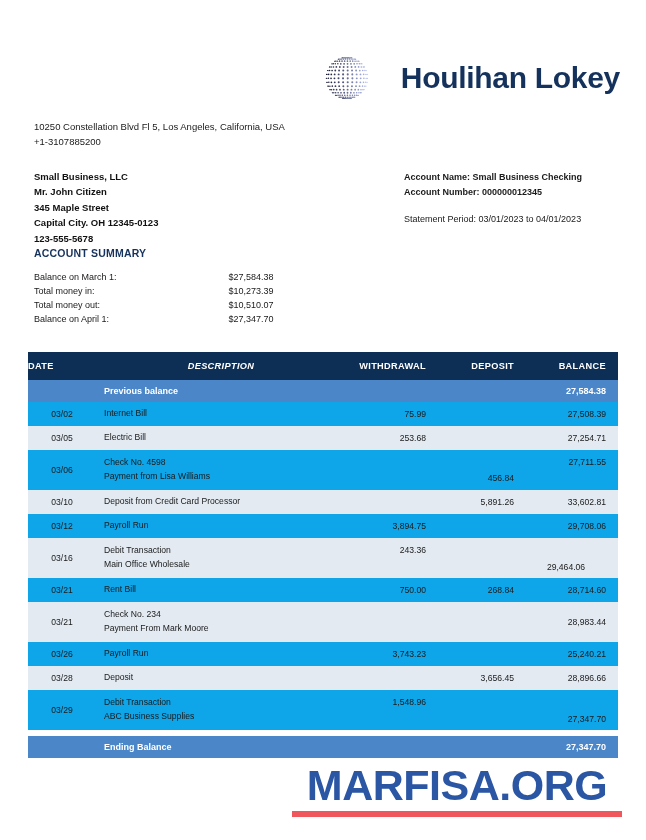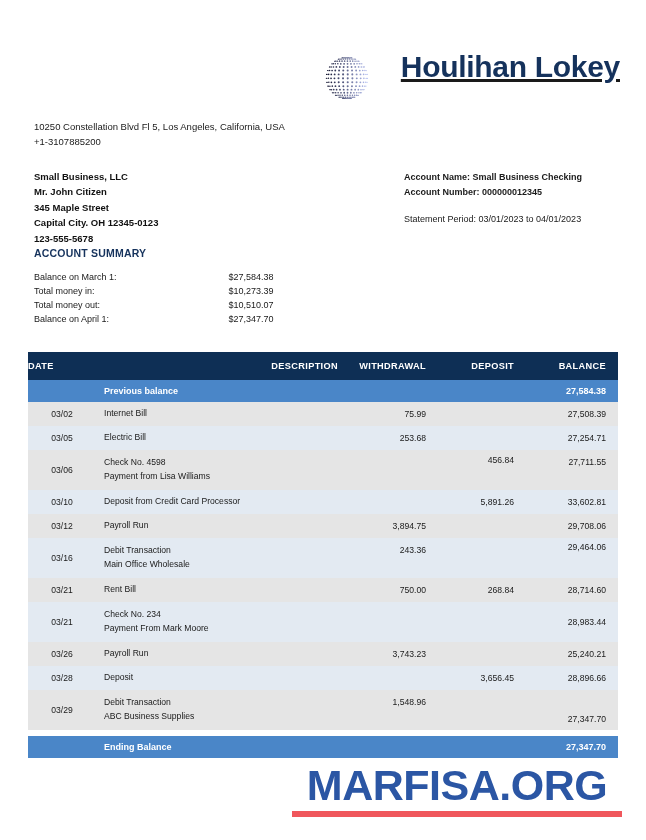--- a/index.html
+++ b/index.html
@@ -15,22 +15,22 @@
   }
 
   .page { position: relative; width: 646px; height: 840px; }
 
   
   .brand-header {
     position: absolute;
     top: 52px;
     right: 26px;
     display: flex;
+    align-items: center;
     gap: 28px;
-    text-decoration: underline;
   }
   .globe { width: 52px; height: 52px; display: block; }
   .brand-name {
     font-size: 30px;
     font-weight: bold;
     color: #15325c;
     letter-spacing: -0.3px;
     line-height: 1;
     white-space: nowrap;
   }
@@ -110,21 +110,21 @@
   .txn thead th {
     background: #0e2f55;
     color: #ffffff;
     font-size: 9.2px;
     font-weight: bold;
     letter-spacing: 0.35px;
     padding: 9px 0;
     height: 28px;
   }
   .txn thead th.h-date { text-align: left; }
-  .txn thead th.h-desc { text-align: right; padding-left: 8px; }
+  .txn thead th.h-desc { text-align: center; padding-left: 8px; font-style: italic; }
   .txn thead th.h-with,
   .txn thead th.h-dep,
   .txn thead th.h-bal { text-align: right; padding-right: 12px; }
 
   .row-accent td {
     background: #4a86c8;
     color: #ffffff;
     font-weight: bold;
     font-size: 9px;
     height: 22px;
@@ -132,21 +132,21 @@
   }
   .row-accent td.d { padding-left: 8px; text-align: left; }
   .row-accent td.b { padding-right: 12px; text-align: right; }
 
   .txn tbody tr.data td {
     padding: 6px 0;
     vertical-align: middle;
     color: #1a1a1a;
   }
   .txn tbody tr.data.alt td { background: #e3eaf2; }
-  .txn tbody tr.data.plain td { background: #e5e5e5; }
+  .txn tbody tr.data.plain td { background: #0ea5e9; }
 
   td.c-date  { text-align: center; }
   td.c-desc  { text-align: left; padding-left: 8px !important; }
   td.c-num   { text-align: right; padding-right: 12px !important; }
 
   .desc-main { display: block; line-height: 1.35; }
   .desc-sub  { display: block; line-height: 1.5; margin-top: 2px; }
 
   .two-line td { height: 40px; }
   .one-line td { height: 24px; }
@@ -494,21 +494,21 @@
           <td class="c-num"></td>
           <td class="c-num">27,254.71</td>
         </tr>
         <tr class="data plain two-line">
           <td class="c-date">03/06</td>
           <td class="c-desc">
             <span class="desc-main">Check No. 4598</span>
             <span class="desc-sub">Payment from Lisa Williams</span>
           </td>
           <td class="c-num" style="vertical-align: top; padding-top: 7px;"></td>
-          <td class="c-num" style="vertical-align: top; padding-top: 5px;">456.84</td>
+          <td class="c-num" style="vertical-align: top; padding-top: 23px;">456.84</td>
           <td class="c-num" style="vertical-align: top; padding-top: 7px;">27,711.55</td>
         </tr>
         <tr class="data alt one-line">
           <td class="c-date">03/10</td>
           <td class="c-desc">
             <span class="desc-main">Deposit from Credit Card Processor</span>
           </td>
           <td class="c-num"></td>
           <td class="c-num">5,891.26</td>
           <td class="c-num">33,602.81</td>
@@ -523,21 +523,21 @@
           <td class="c-num">29,708.06</td>
         </tr>
         <tr class="data alt two-line">
           <td class="c-date">03/16</td>
           <td class="c-desc">
             <span class="desc-main">Debit Transaction</span>
             <span class="desc-sub">Main Office Wholesale</span>
           </td>
           <td class="c-num" style="vertical-align: top; padding-top: 7px;">243.36</td>
           <td class="c-num" style="vertical-align: top; padding-top: 7px;"></td>
-          <td class="c-num" style="vertical-align: top; padding-top: 4px;">29,464.06</td>
+          <td class="c-num" style="vertical-align: top; padding-top: 24px; text-align: center;">29,464.06</td>
         </tr>
         <tr class="data plain one-line">
           <td class="c-date">03/21</td>
           <td class="c-desc">
             <span class="desc-main">Rent Bill</span>
           </td>
           <td class="c-num">750.00</td>
           <td class="c-num">268.84</td>
           <td class="c-num">28,714.60</td>
         </tr>

